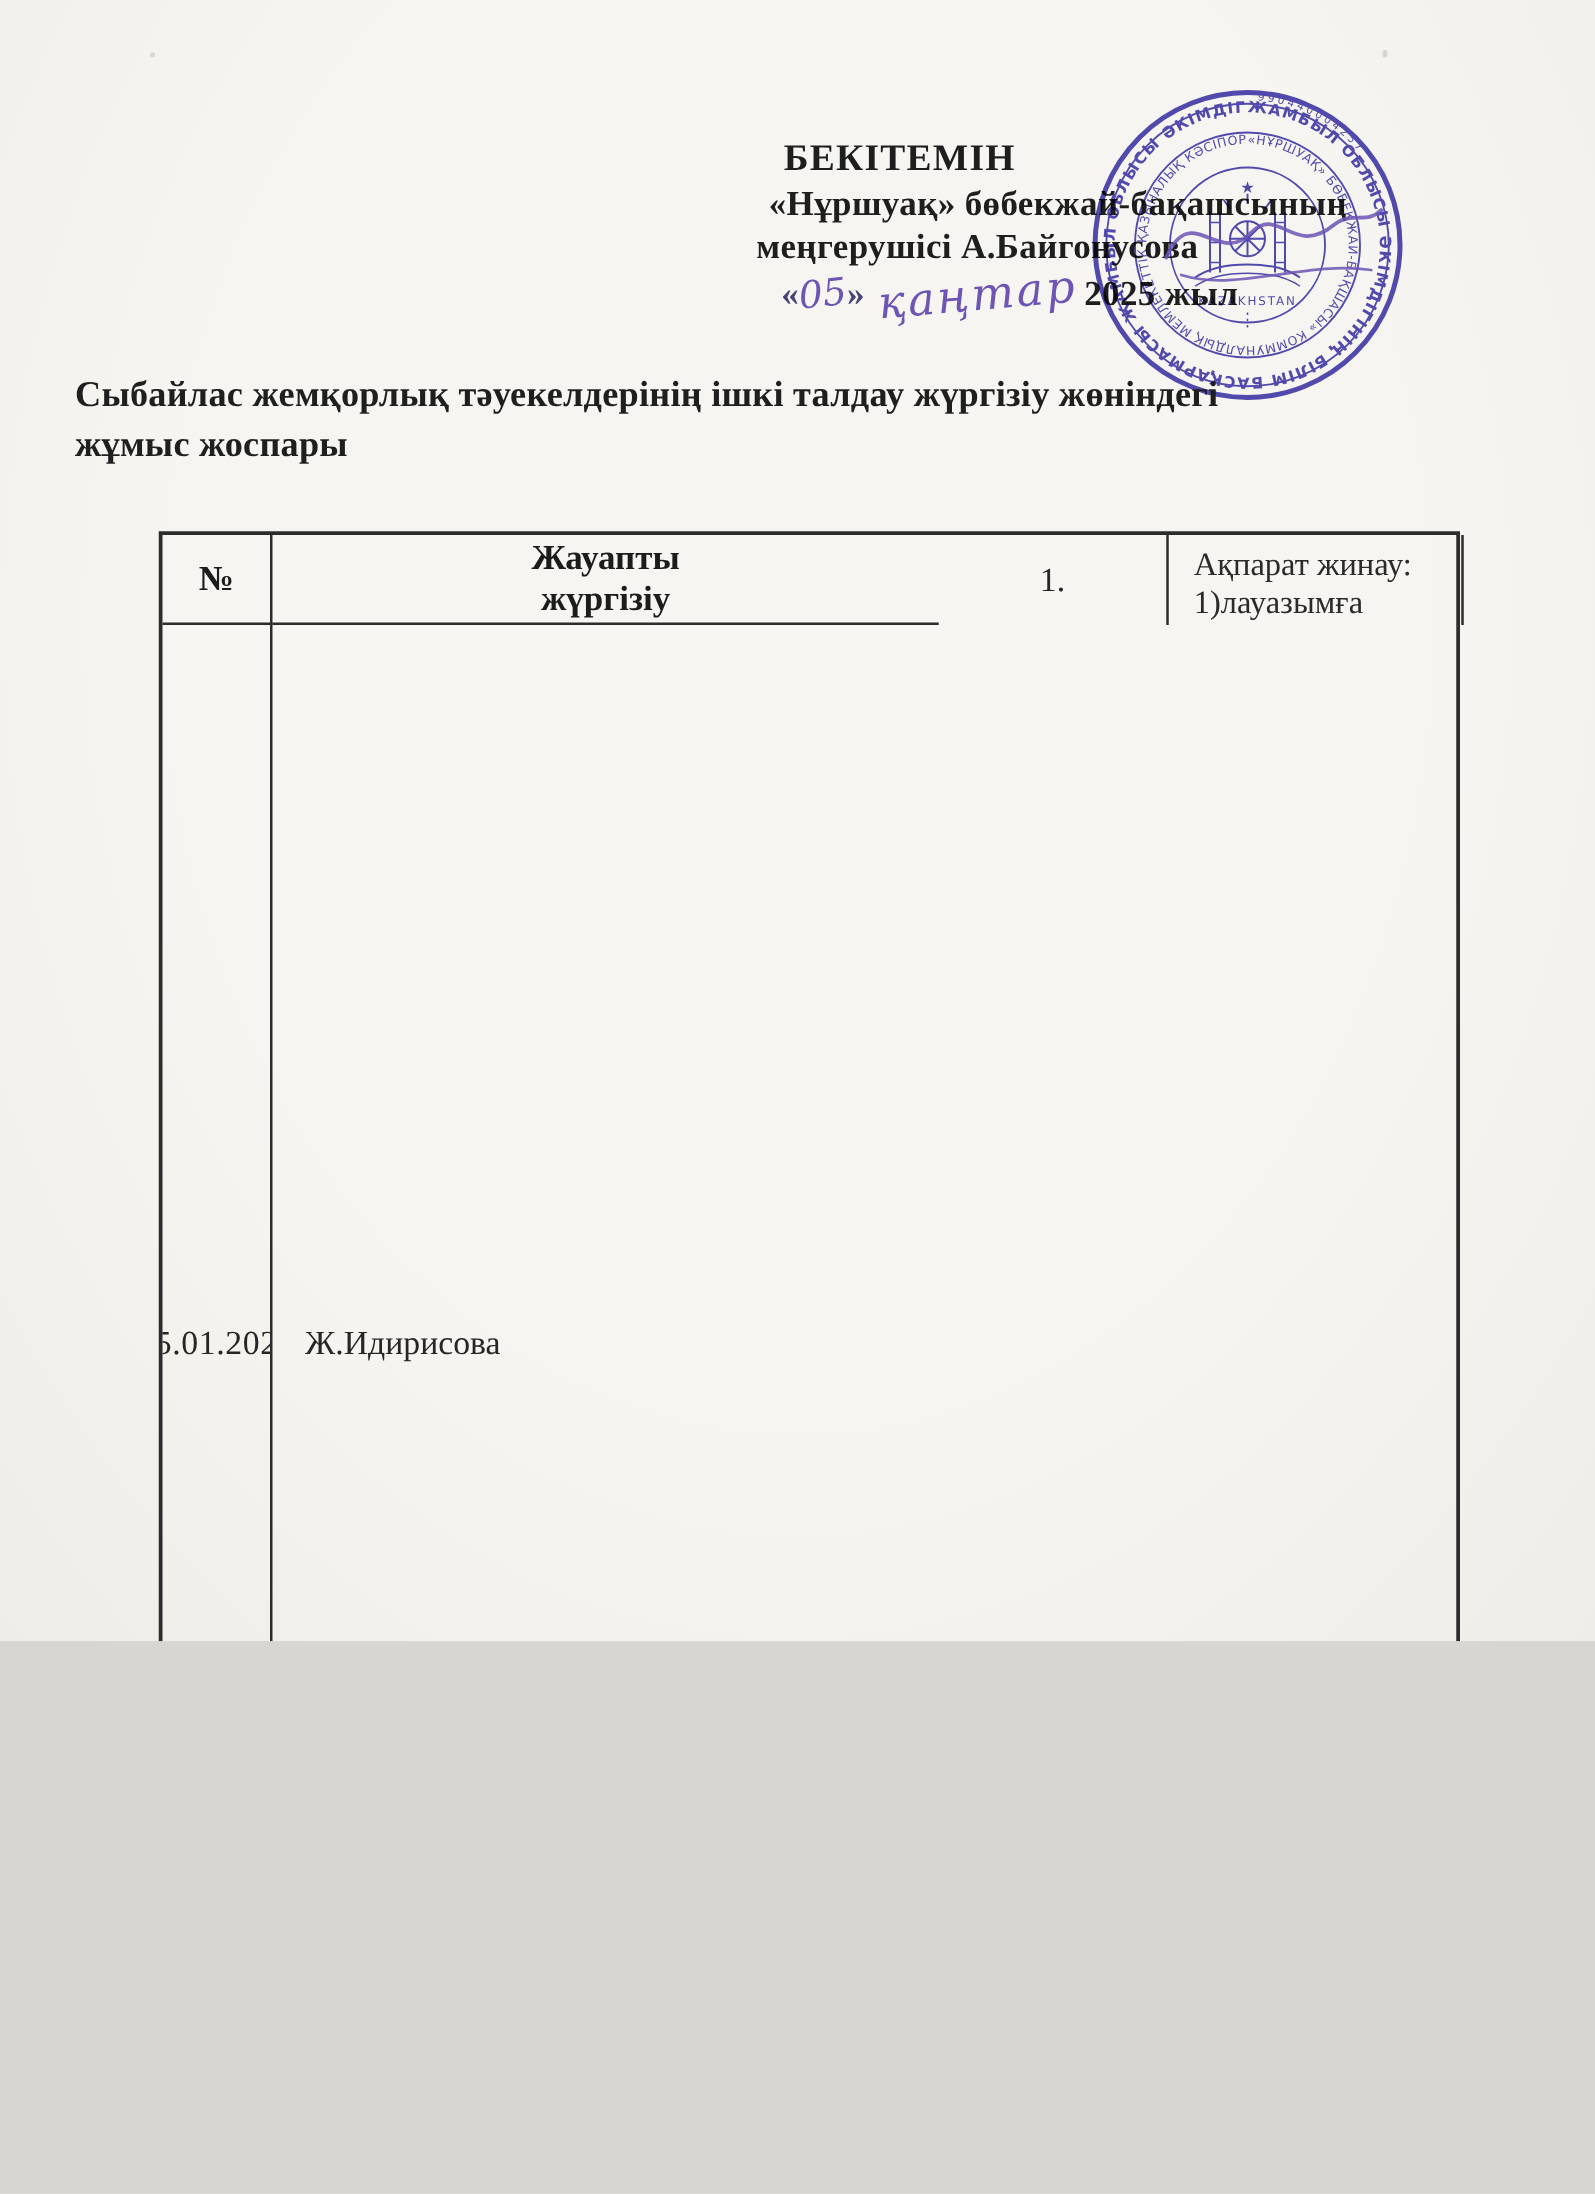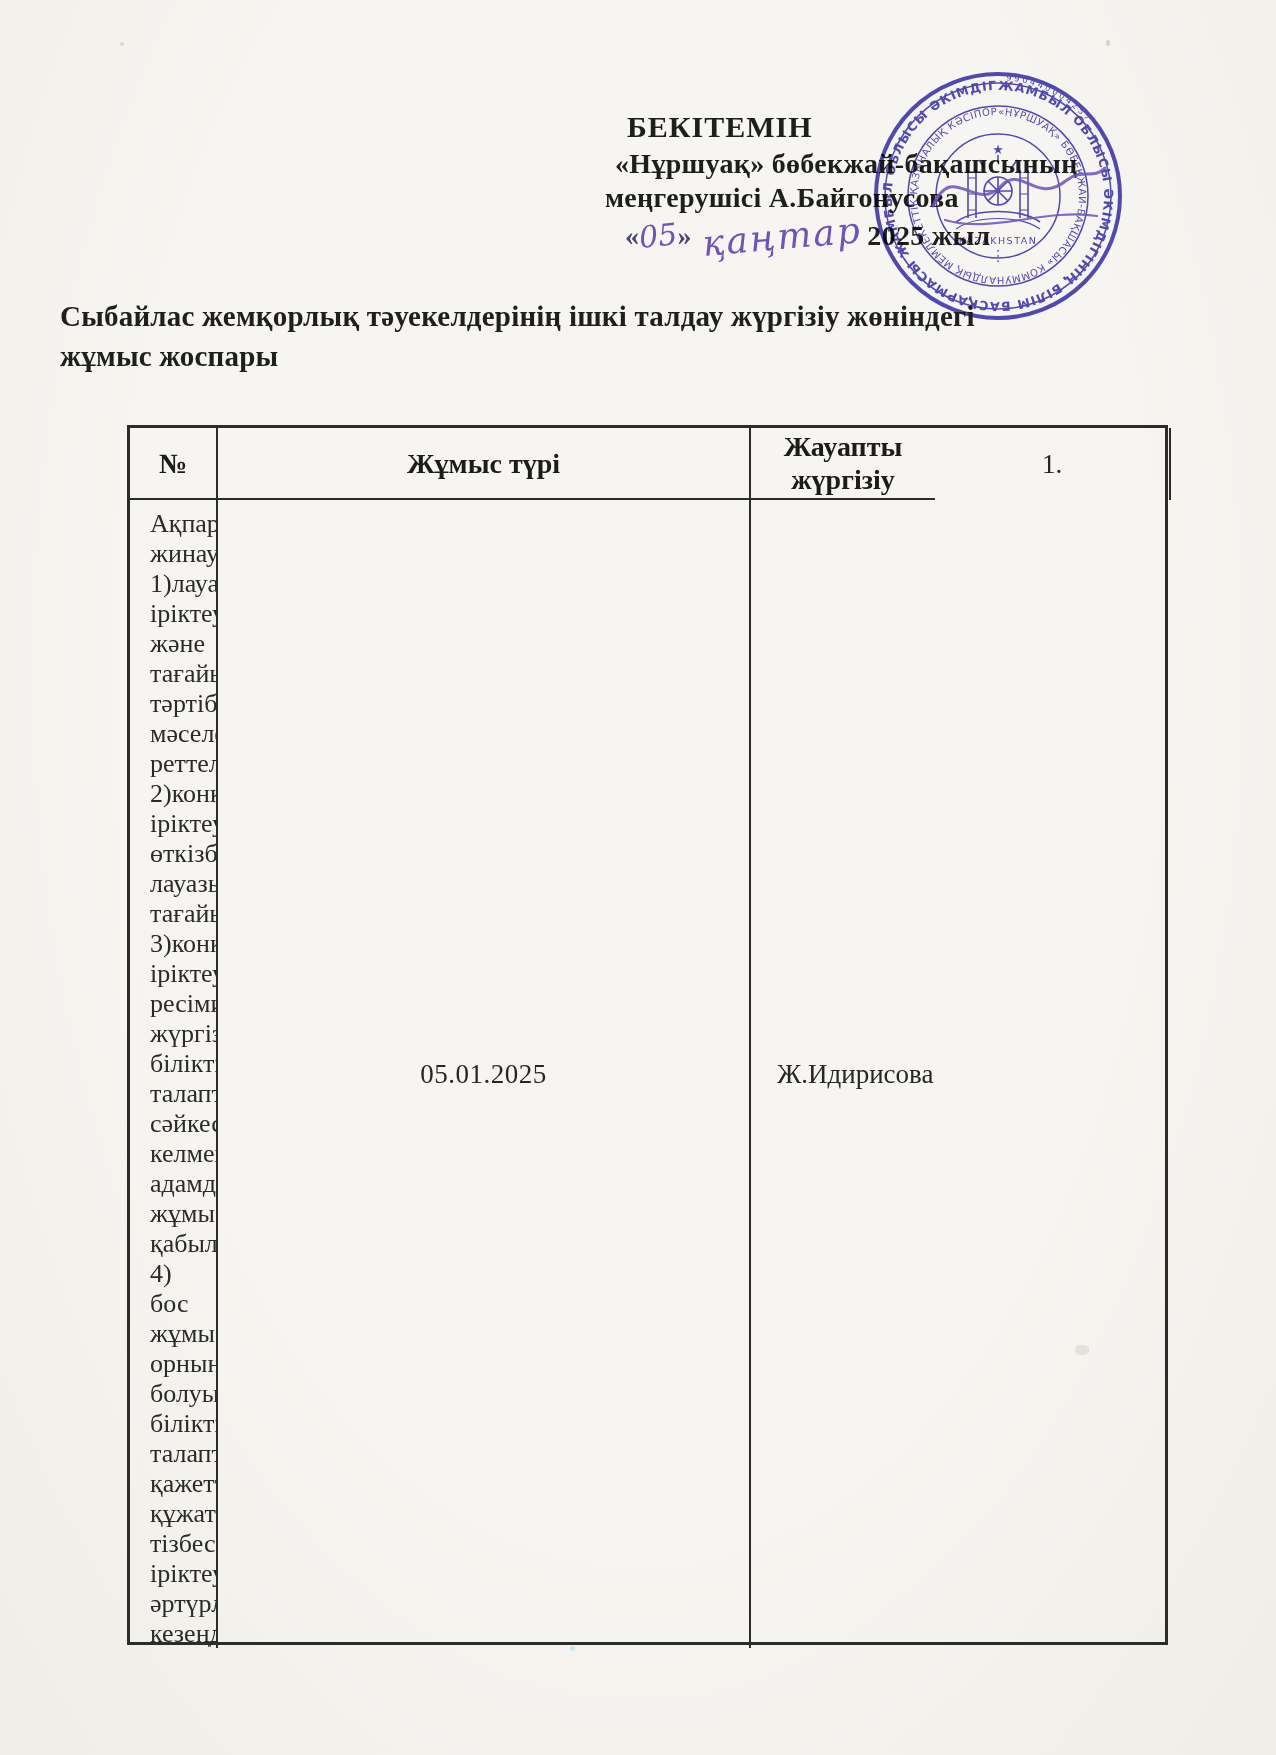--- a/index.html
+++ b/index.html
@@ -2,21 +2,21 @@
 <html><head>
 <meta charset="utf-8">
 <style>
   html,body{margin:0;padding:0;}
   body{
     background:#d8d6d2;
     font-family:"Liberation Serif", serif;
   }
   .page{
     position:relative;
-    width:1276px;height:1755px;
+    width:1276px;height:1313px;
     margin:0 auto;
     background:radial-gradient(ellipse at 50% 38%, #f7f5f1 55%, #efede7 100%);
     overflow:hidden;
     color:#262626;
   }
   .abs{position:absolute;}
   
   .approval-line{font-weight:bold;font-size:28px;color:#1e1e1e;letter-spacing:.3px;white-space:nowrap;}
   .bekitemin{font-size:30px;letter-spacing:1px;}
   .handwritten{
@@ -130,23 +130,20 @@
   <div class="abs doc-title" style="left:60px;top:296px;">
     <div>Сыбайлас жемқорлық тәуекелдерінің ішкі талдау  жүргізіу жөніндегі</div>
     <div>жұмыс жоспары</div>
   </div>
 
   <div class="abs wp-table" style="left:127px;top:425px;width:1041px;height:1220px;">
 
     <div class="cell hdr">
       <span>№</span>
     </div>
-    <div class="cell hdr">
-      <span>Жұмыс түрі</span>
-    </div>
     <div class="cell hdr last">
       <span>Жауапты</span>
       <span>жүргізіу</span>
     </div>
 
     <div class="cell vcenter hcenter num-cell">
       <span>1.</span>
     </div>
     <div class="cell work-cell">Ақпарат жинау:
 1)лауазымға іріктеу және тағайындау

